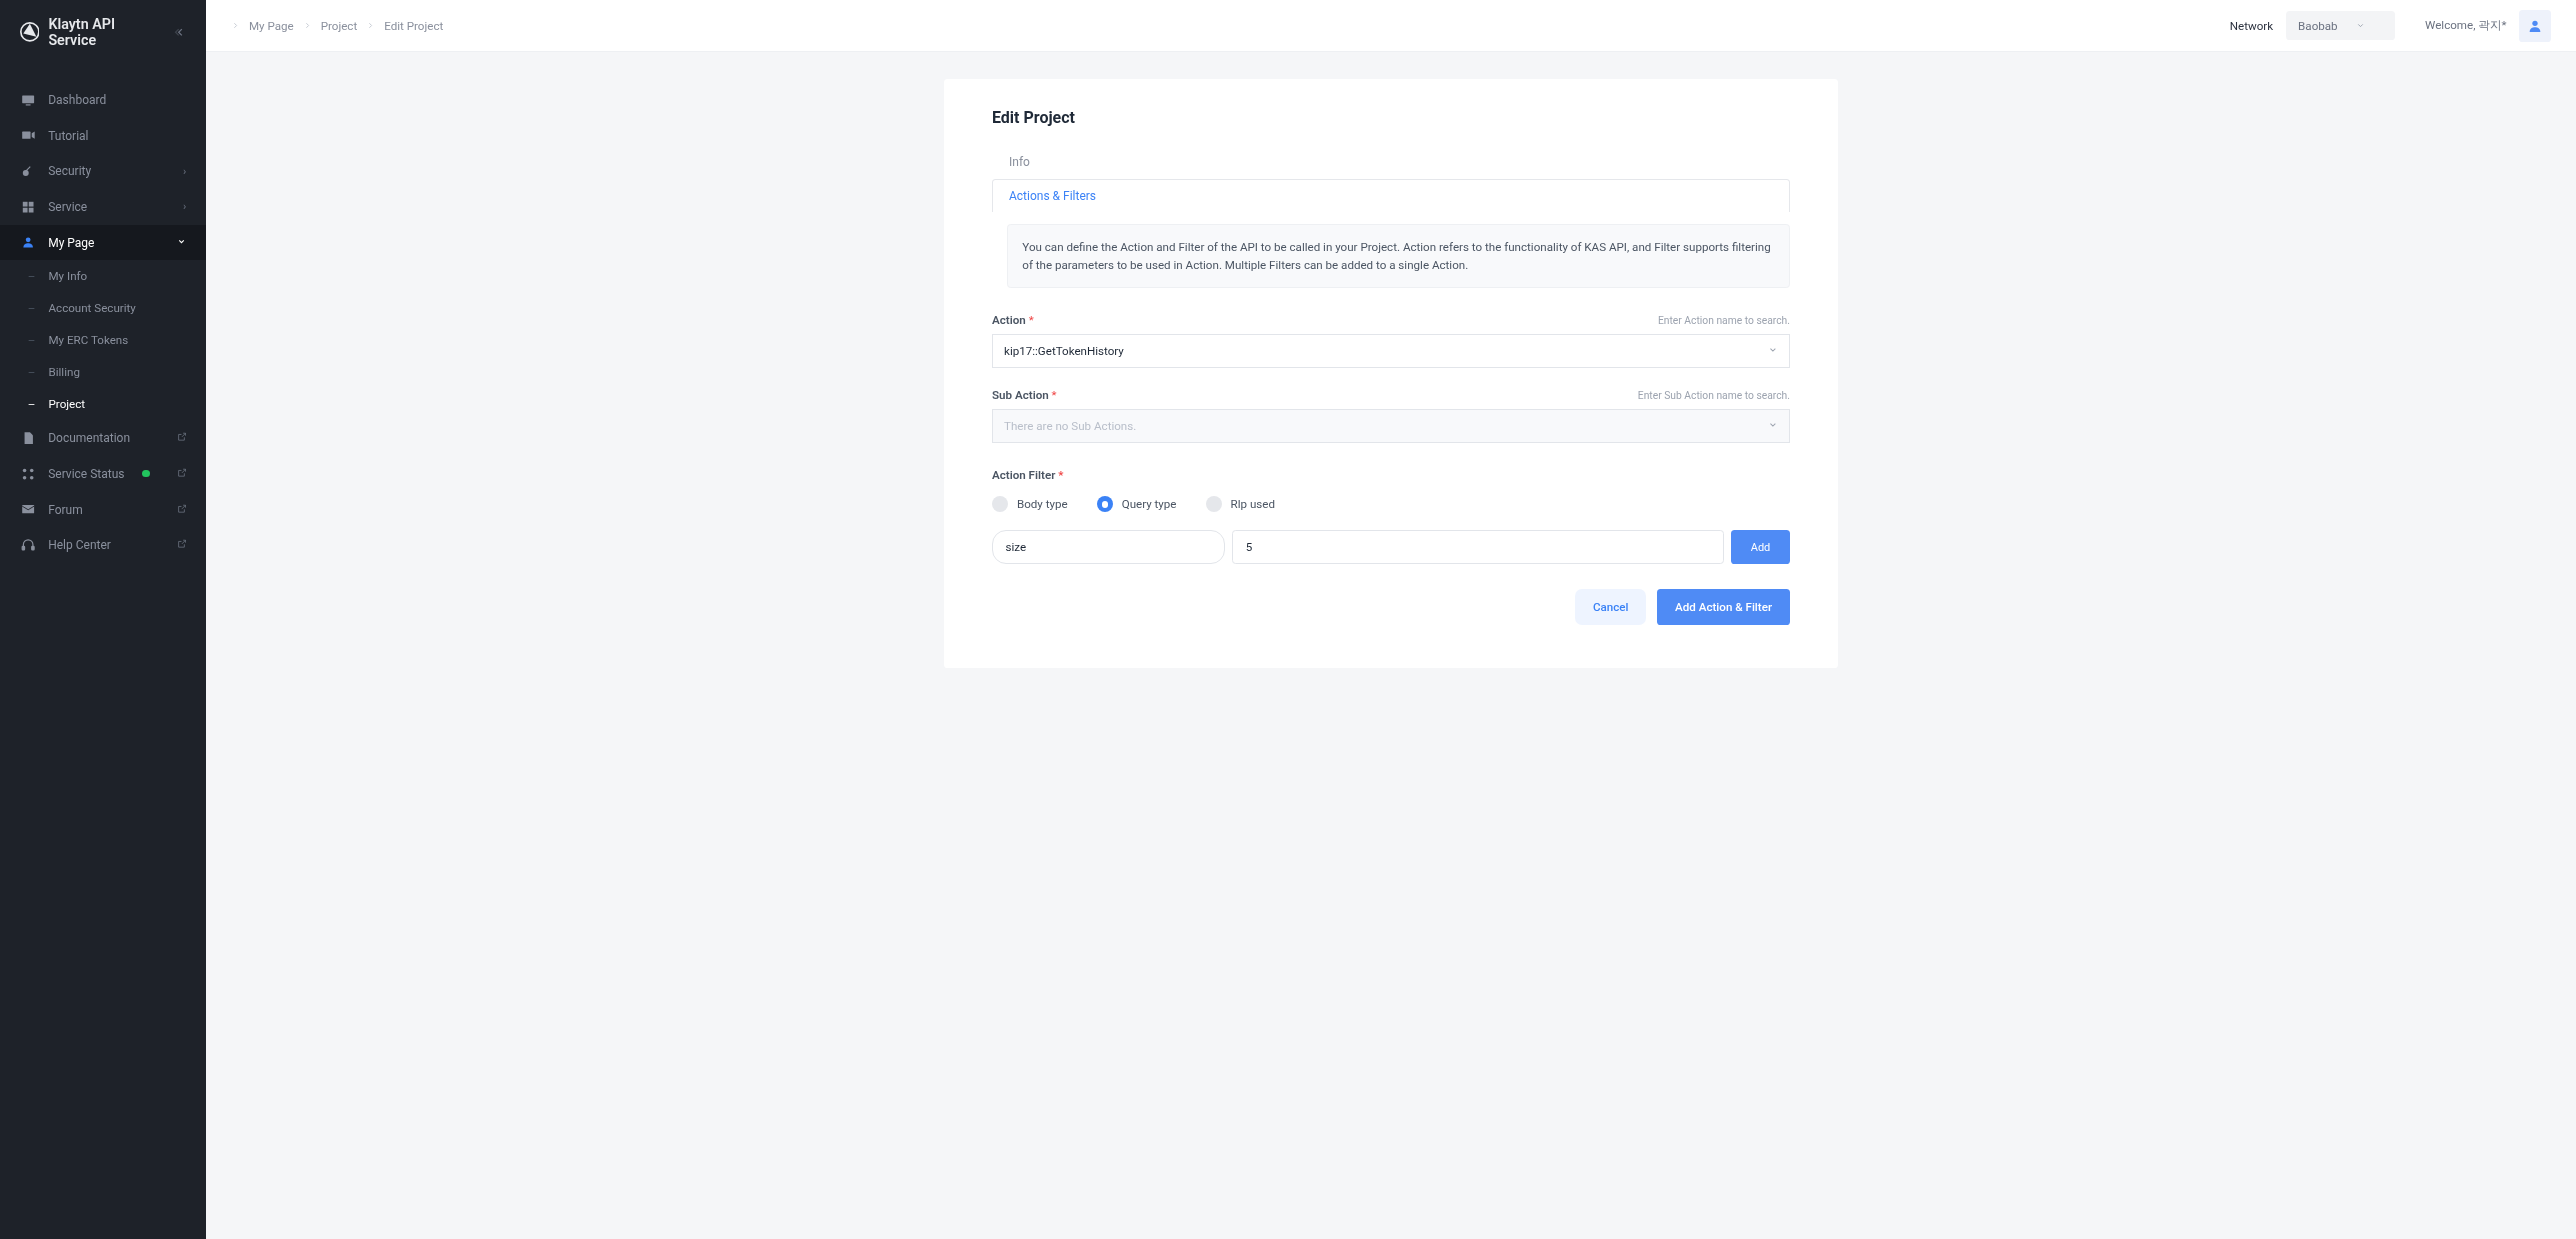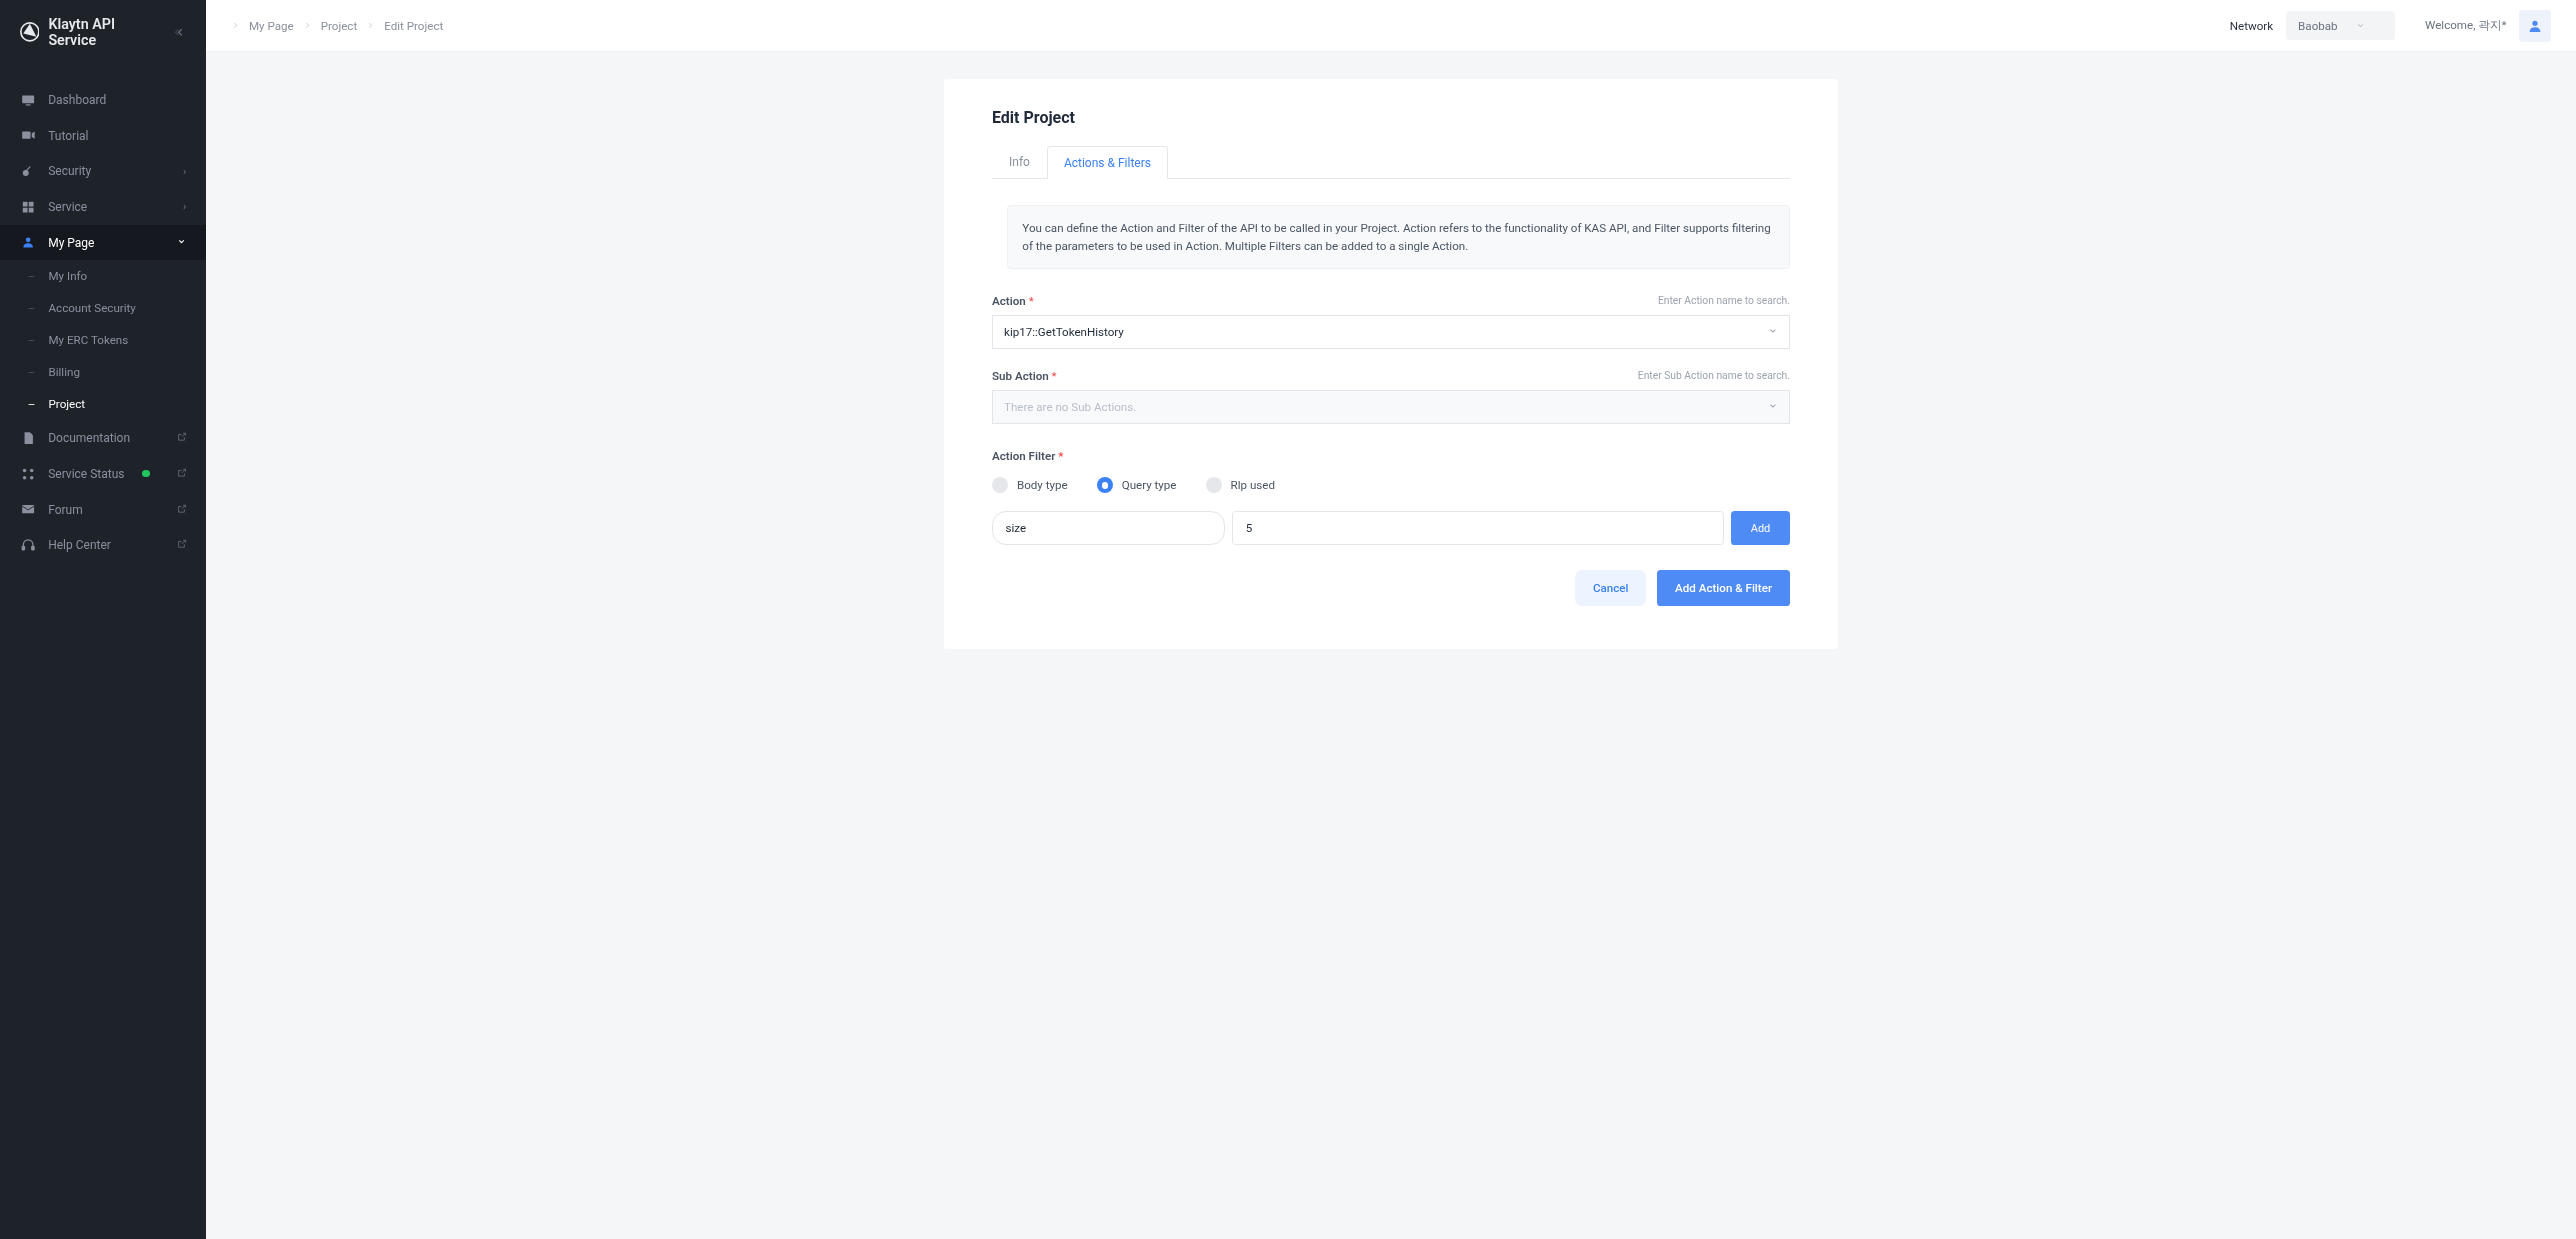--- a/index.html
+++ b/index.html
@@ -33,27 +33,27 @@
 .topbar .right { margin-left: auto; display: flex; align-items: center; gap: 12.5px; font-size: 11.6px; }
 .net-label { color: #2d3340; }
 .net-select { background: #f3f4f6; border: none; padding: 7.2px 30px 7.2px 12.5px; border-radius: 3.6px; color: #6b7280; font-size: 11.6px; cursor: pointer; position: relative; display: flex; align-items: center; gap: 18px; }
 .welcome { color: #6b7280; margin-left: 18px; }
 .avatar-btn { width: 32px; height: 32px; border-radius: 3.6px; background: #eef2fb; display: flex; align-items: center; justify-content: center; cursor: pointer; }
 
 
 .content { flex: 1; padding: 27px 63px; }
 .card { background: #fff; border-radius: 3.6px; padding: 29px 48px 43px; max-width: 894px; margin: 0 auto; }
 .page-title { font-size: 16px; font-weight: 700; color: #1f2937; margin-bottom: 18px; }
-.tabs { display: flex; border-bottom: 0.9px solid #e5e7eb; margin-bottom: 26px; }
+.tabs { display: flex; border-bottom: 0.9px solid #e5e7eb; margin-bottom: 12px; flex-direction: column; }
 .tab { padding: 9px 16px; font-size: 12px; color: #8a909d; cursor: pointer; border: 0.9px solid transparent; border-bottom: none; }
 .tab.active { color: #3b82f6; border-color: #e5e7eb; border-radius: 3.6px 3.6px 0 0; background: #fff; position: relative; top: 0.9px; }
 
 .notice { background: #f8f9fb; border: 0.9px solid #eef0f3; border-radius: 3.6px; padding: 12.5px 14.3px; font-size: 11.6px; color: #4b5563; line-height: 1.6; margin-bottom: 25px; margin-left: 15px; }
 
-.field-row { display: flex; justify-content: space-between; align-items: flex-start; margin-bottom: 7.2px; }
+.field-row { display: flex; justify-content: space-between; align-items: flex-end; margin-bottom: 7.2px; }
 .field-label { font-size: 11.6px; font-weight: 600; color: #4b5563; }
 .field-label .req { color: #ef4444; font-weight: 400; }
 .field-hint { font-size: 10.3px; color: #9ca3af; }
 .select-box { width: 100%; border: 0.9px solid #e2e5ea; border-radius: 0; padding: 9px 11px; font-size: 11.6px; color: #1f2937; background: #fff; display: flex; align-items: center; cursor: pointer; margin-bottom: 19.7px; }
 .select-box.disabled { background: #f8f9fb; color: #b8bec9; }
 .select-box .chev-d { margin-left: auto; color: #9ca3af; }
 
 .filter-heading { font-size: 11.6px; font-weight: 600; color: #4b5563; margin-top: 25px; margin-bottom: 14.3px; }
 .radios { display: flex; gap: 29px; margin-bottom: 18px; }
 .radio-opt { display: flex; align-items: center; gap: 9px; font-size: 11.6px; color: #4b5563; cursor: pointer; }

